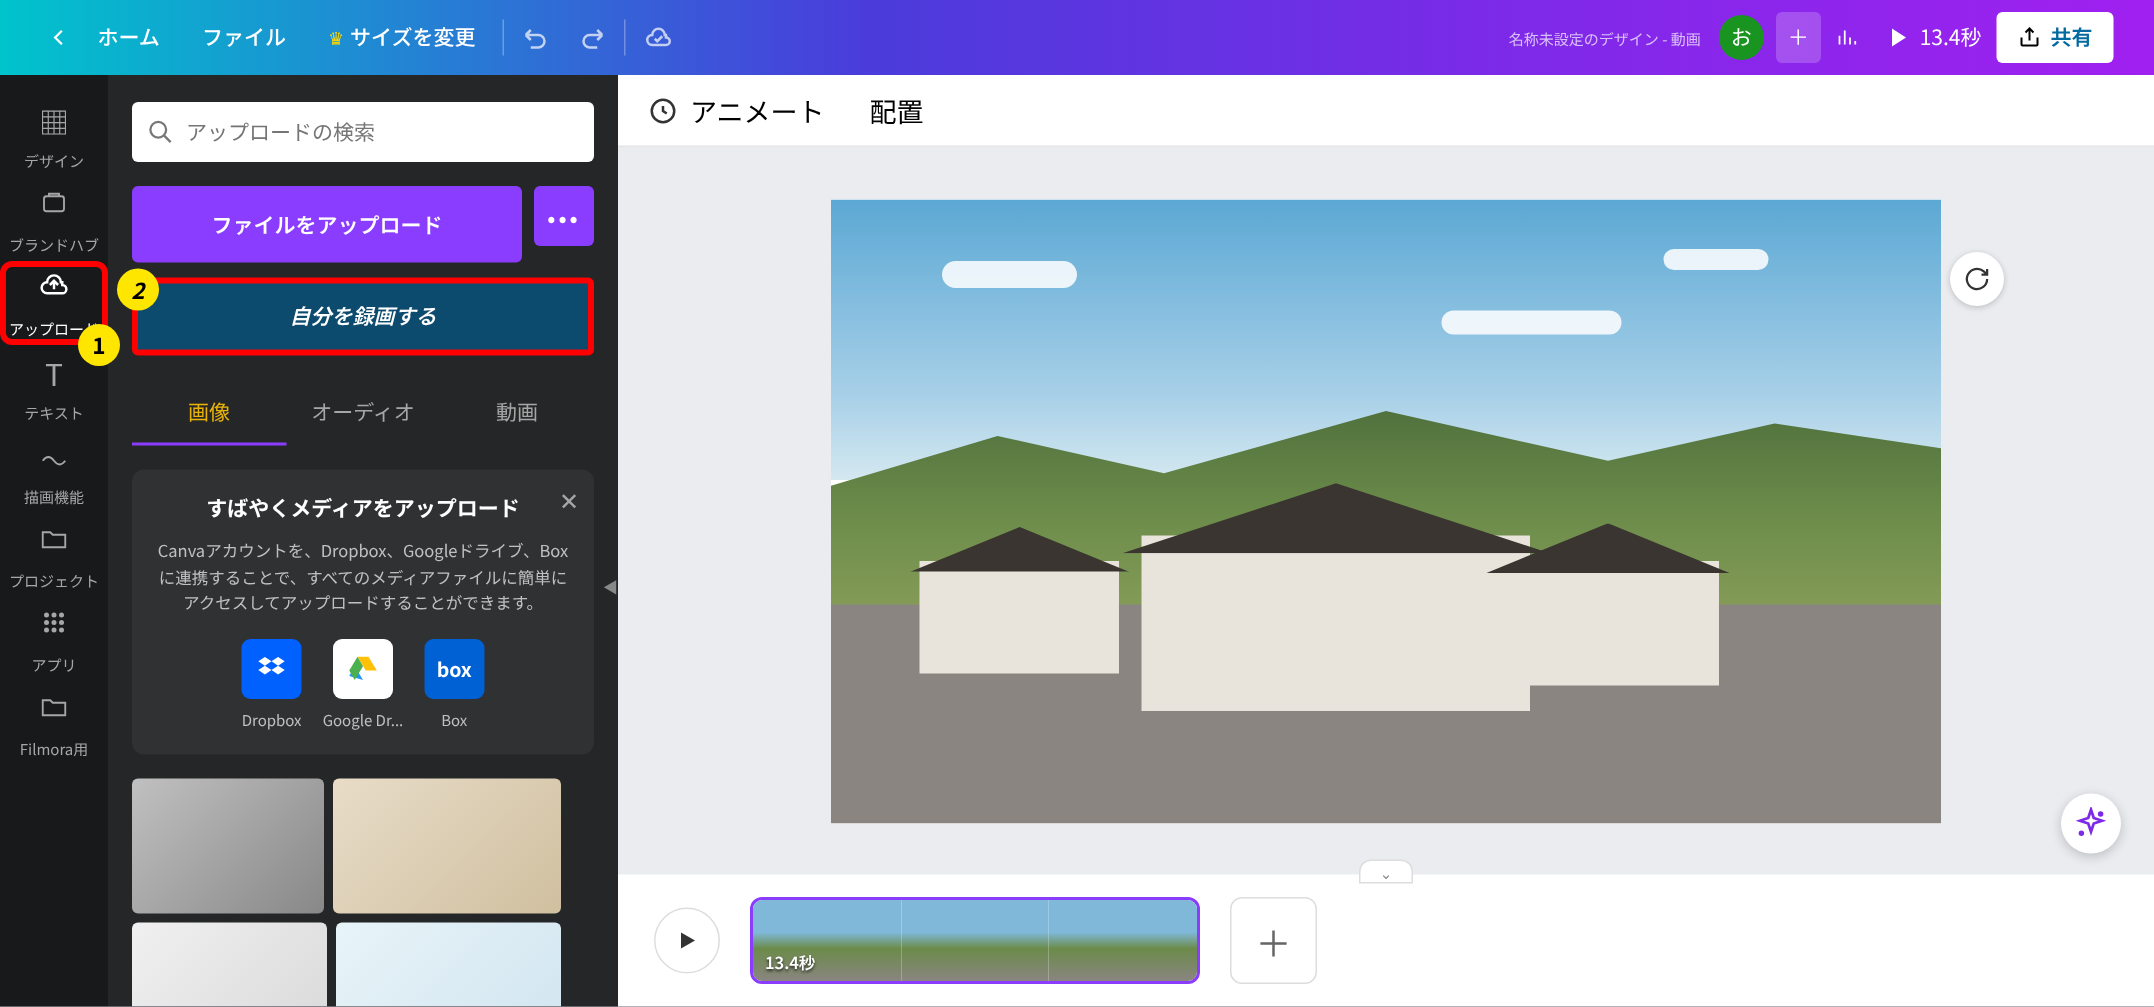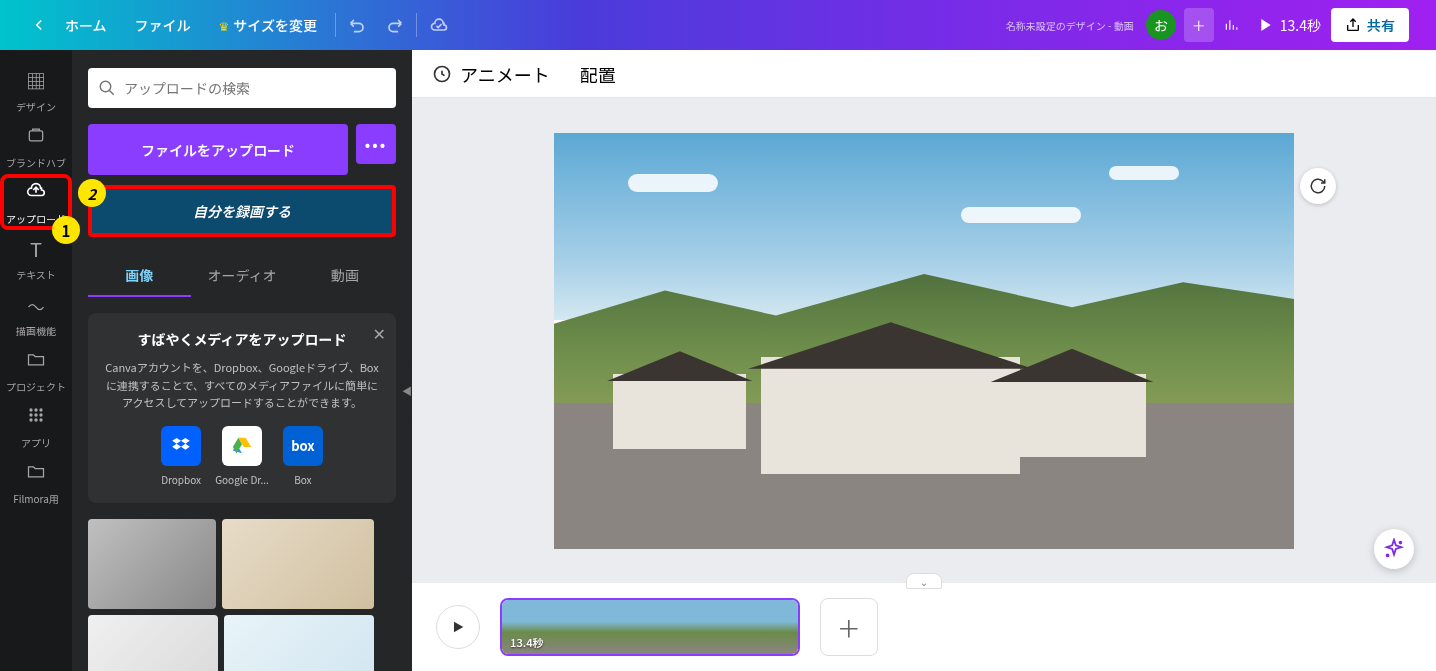--- a/index.html
+++ b/index.html
@@ -29,21 +29,21 @@
 .panel{width:340px;background:#252627;padding:18px 16px 0;color:#fff;position:relative;overflow:hidden;}
 .search{height:40px;background:#fff;border-radius:4px;display:flex;align-items:center;padding:0 10px;gap:8px;margin-bottom:16px;}
 .search svg{width:18px;height:18px;}
 .search input{border:none;outline:none;flex:1;font-size:14px;color:#333;}
 .upload-row{display:flex;gap:8px;margin-bottom:10px;}
 .upload-btn{flex:1;height:51px;background:#8b3dff;border-radius:4px;display:flex;align-items:center;justify-content:center;font-size:14px;font-weight:600;cursor:pointer;}
 .more-btn{width:40px;height:40px;background:#8b3dff;border-radius:4px;display:flex;align-items:center;justify-content:center;cursor:pointer;letter-spacing:2px;}
 .record-btn{height:52px;background:#0c4a6e;border-radius:4px;display:flex;align-items:center;justify-content:center;font-size:14px;font-weight:600;cursor:pointer;border:4px solid #ff0000;font-style:italic;}
 .tabs{display:flex;margin-top:18px;margin-bottom:16px;}
 .tabs .tab{flex:1;text-align:center;padding:10px 0;font-size:14px;color:#a6a6a6;cursor:pointer;border-bottom:2px solid transparent;}
-.tabs .tab.active{color:#7dd3fc;border-bottom-color:#8b3dff;font-weight:700;}
+.tabs .tab.active{color:#eab308;border-bottom-color:#8b3dff;font-weight:400;}
 .promo{background:#2f3133;border-radius:8px;padding:16px 14px;position:relative;margin-bottom:16px;}
 .promo .close{position:absolute;top:8px;right:10px;color:#a6a6a6;cursor:pointer;font-size:16px;}
 .promo .title{text-align:center;font-size:14px;font-weight:700;margin-bottom:10px;}
 .promo .desc{font-size:11px;color:#c0c0c0;text-align:center;line-height:1.6;margin-bottom:14px;}
 .promo .services{display:flex;justify-content:center;gap:14px;}
 .promo .svc{display:flex;flex-direction:column;align-items:center;gap:6px;cursor:pointer;}
 .promo .svc .box{width:40px;height:40px;border-radius:6px;display:flex;align-items:center;justify-content:center;color:#fff;font-weight:700;font-size:10px;}
 .promo .svc .name{font-size:10px;color:#c0c0c0;}
 .thumbs{display:flex;flex-wrap:wrap;gap:6px;}
 .thumbs .th{height:90px;border-radius:4px;background:#ddd;cursor:pointer;}

